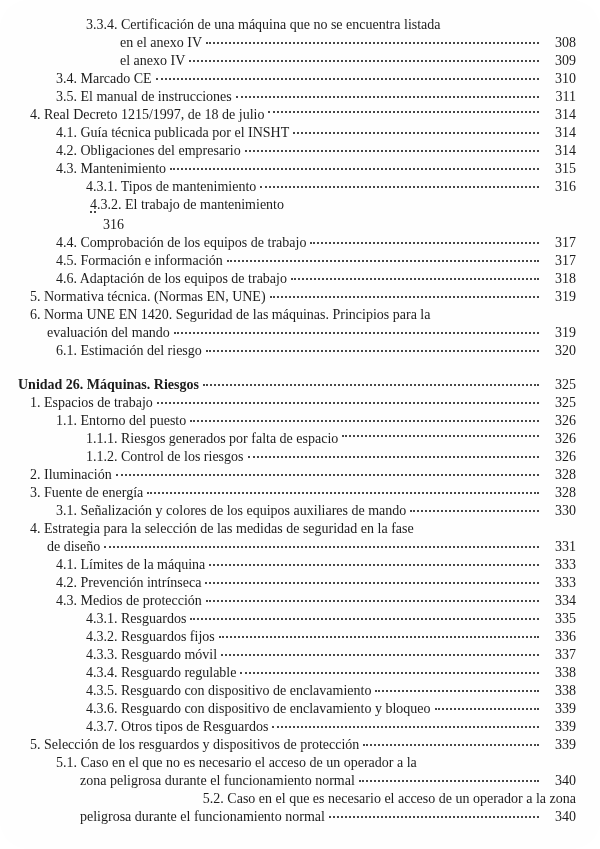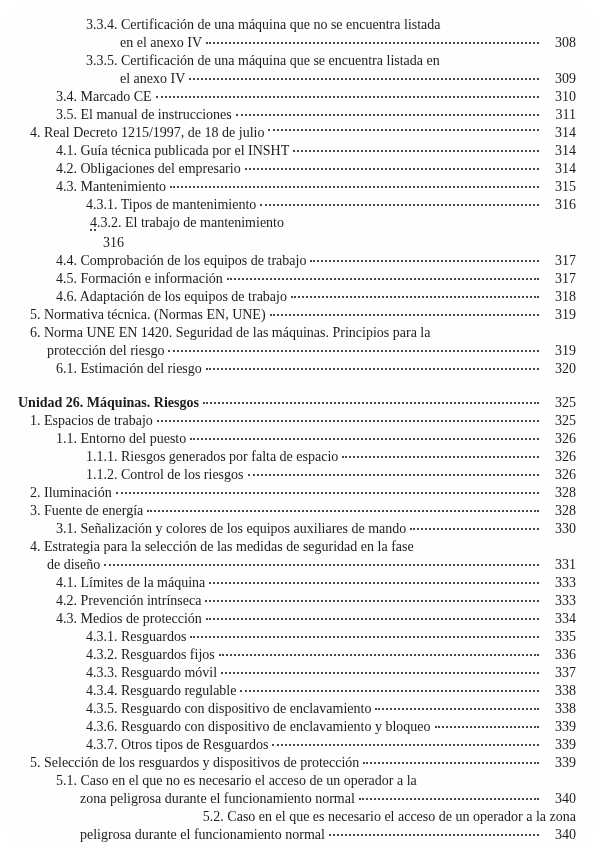--- a/index.html
+++ b/index.html
@@ -56,23 +56,20 @@
         <div class="row" style="padding-left: 68px;">
           <span class="txt">3.3.4. Certificación de una máquina que no se encuentra listada</span>
         </div>
         <div class="row" style="padding-left: 102px;">
           <span class="txt">en el anexo IV</span>
           <span class="dots"></span>
           <span class="pg">308</span>
         </div>
       </div>
       <div class="entry">
-        <div class="row" style="padding-left: 68px;">
-          <span class="txt">3.3.5. Certificación de una máquina que se encuentra listada en</span>
-        </div>
         <div class="row" style="padding-left: 102px;">
           <span class="txt">el anexo IV</span>
           <span class="dots"></span>
           <span class="pg">309</span>
         </div>
       </div>
       <div class="entry">
         <div class="row" style="padding-left: 38px;">
           <span class="txt">3.4. Marcado CE</span>
           <span class="dots"></span>
@@ -154,21 +151,21 @@
           <span class="txt">5. Normativa técnica. (Normas EN, UNE)</span>
           <span class="dots"></span>
           <span class="pg">319</span>
         </div>
       </div>
       <div class="entry">
         <div class="row" style="padding-left: 12px;">
           <span class="txt">6. Norma UNE EN 1420. Seguridad de las máquinas. Principios para la</span>
         </div>
         <div class="row" style="padding-left: 29px;">
-          <span class="txt">protección del riesgo</span>
+          <span class="txt">evaluación del mando</span>
           <span class="dots"></span>
           <span class="pg">319</span>
         </div>
       </div>
       <div class="entry">
         <div class="row" style="padding-left: 38px;">
           <span class="txt">6.1. Estimación del riesgo</span>
           <span class="dots"></span>
           <span class="pg">320</span>
         </div>
@@ -188,21 +185,21 @@
         </div>
       </div>
       <div class="entry">
         <div class="row" style="padding-left: 38px;">
           <span class="txt">1.1. Entorno del puesto</span>
           <span class="dots"></span>
           <span class="pg">326</span>
         </div>
       </div>
       <div class="entry">
-        <div class="row" style="padding-left: 68px;">
+        <div class="row" style="padding-left: 68px; align-items: center;">
           <span class="txt">1.1.1. Riesgos generados por falta de espacio</span>
           <span class="dots"></span>
           <span class="pg">326</span>
         </div>
       </div>
       <div class="entry">
         <div class="row" style="padding-left: 68px;">
           <span class="txt">1.1.2. Control de los riesgos</span>
           <span class="dots"></span>
           <span class="pg">326</span>

